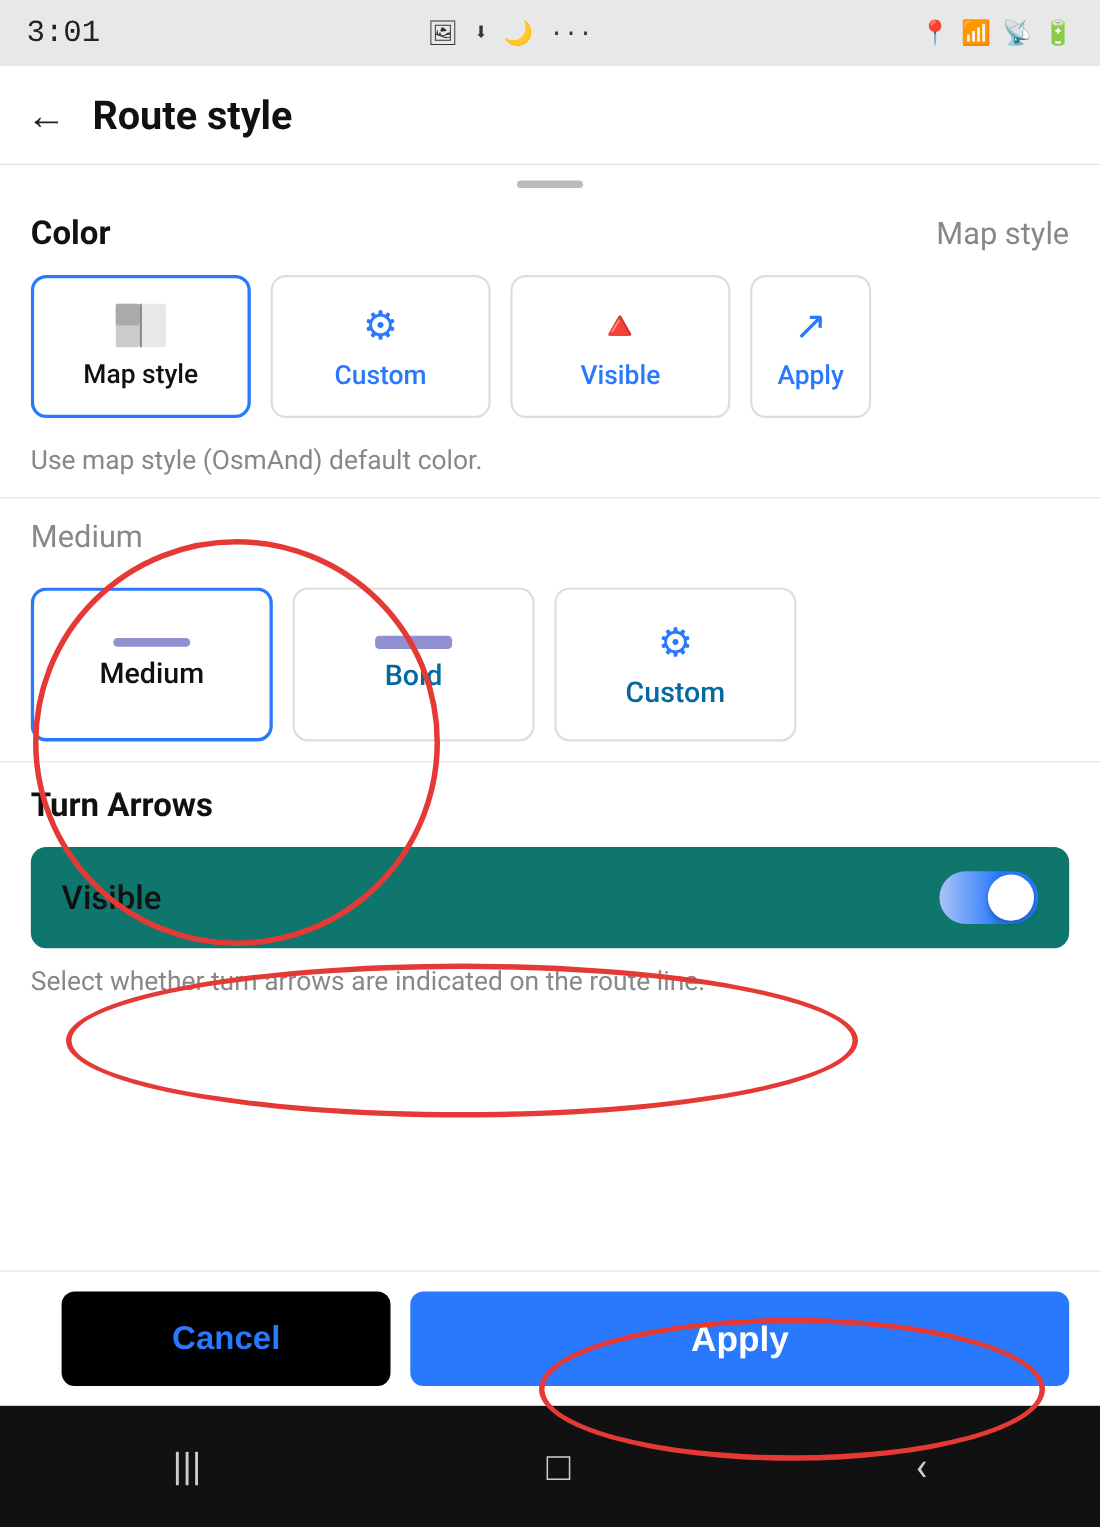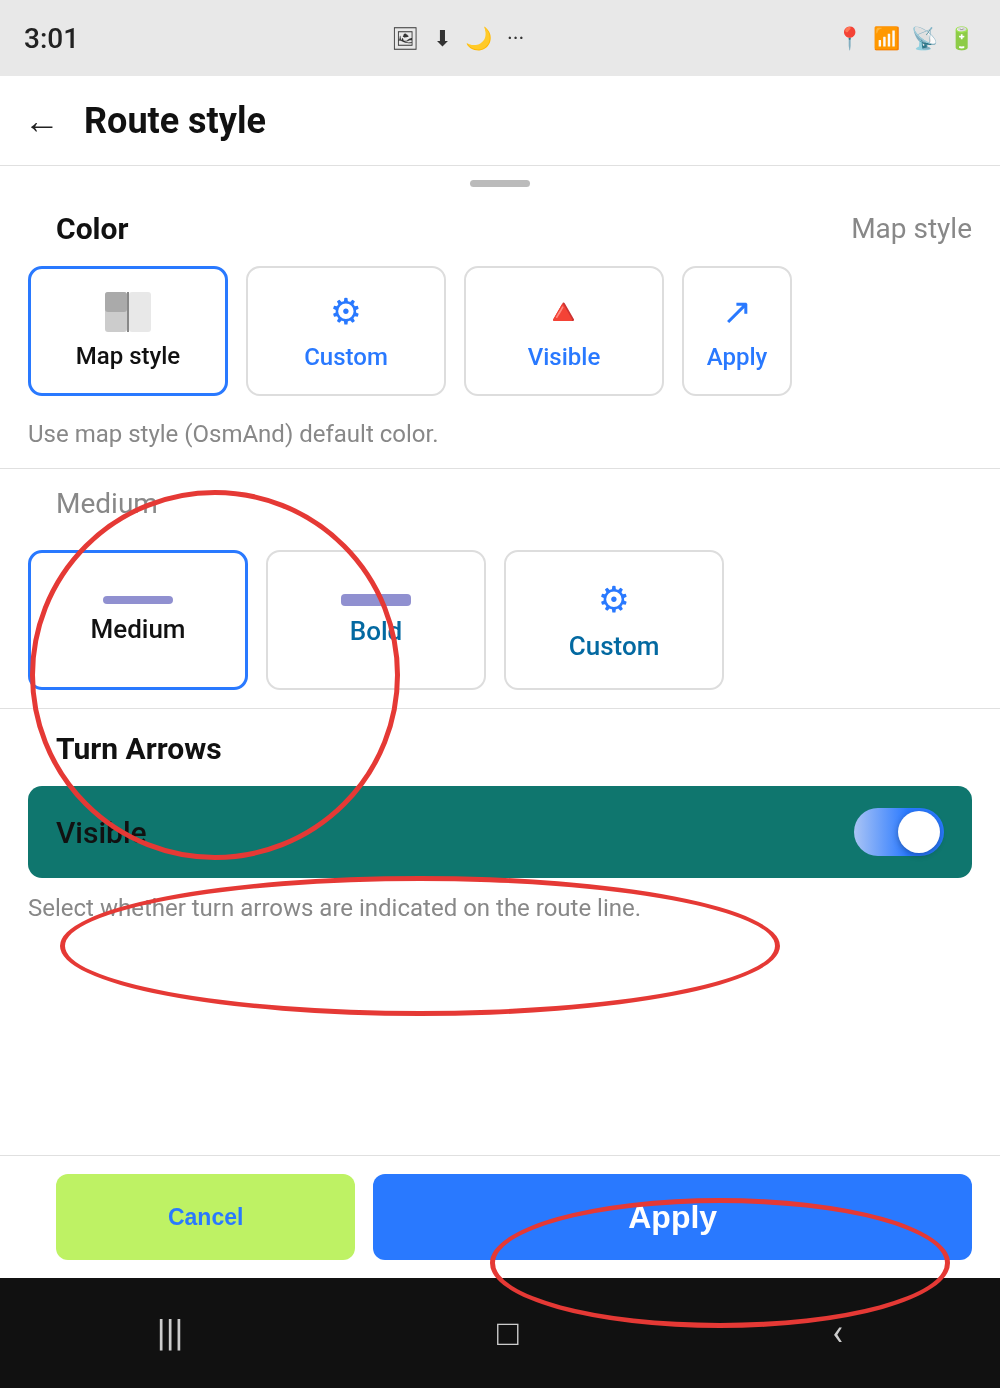--- a/index.html
+++ b/index.html
@@ -8,26 +8,27 @@
       height: 1388px;
       background: #fff;
       font-family: 'Roboto', Arial, sans-serif;
       overflow: hidden;
       position: relative;
     }
 
     
     .status-bar {
       width: 100%;
-      height: 76px;
+      height: 60px;
       background: #e8e8e8;
       display: flex;
       align-items: center;
       justify-content: space-between;
       padding: 0 24px;
+      font-family: Liberation Mono, monospace;
     }
     .status-time {
       font-size: 28px;
       font-weight: 500;
       color: #222;
     }
     .status-icons {
       display: flex;
       align-items: center;
       gap: 14px;
@@ -83,21 +84,20 @@
 
     
     .section {
       padding: 18px 28px 10px;
     }
     .section-header {
       display: flex;
       justify-content: space-between;
       align-items: center;
       margin-bottom: 20px;
-      margin-left: 28px;
     }
     .section-title {
       font-size: 30px;
       font-weight: 700;
       color: #111;
     }
     .section-value {
       font-size: 28px;
       color: #888;
     }
@@ -289,24 +289,24 @@
       right: 0;
       display: flex;
       gap: 18px;
       padding: 18px 28px;
       background: #fff;
       border-top: 1px solid #e0e0e0;
     }
     .cancel-btn {
       flex: 1;
       height: 86px;
-      background: #bef264;
+      background: #000000;
       border: none;
       border-radius: 12px;
-      font-size: 23px;
+      font-size: 30px;
       color: #2979ff;
       font-weight: 600;
       cursor: pointer;
       margin-left: 28px;
     }
     .apply-btn {
       flex: 2;
       height: 86px;
       background: #2979ff;
       border: none;

